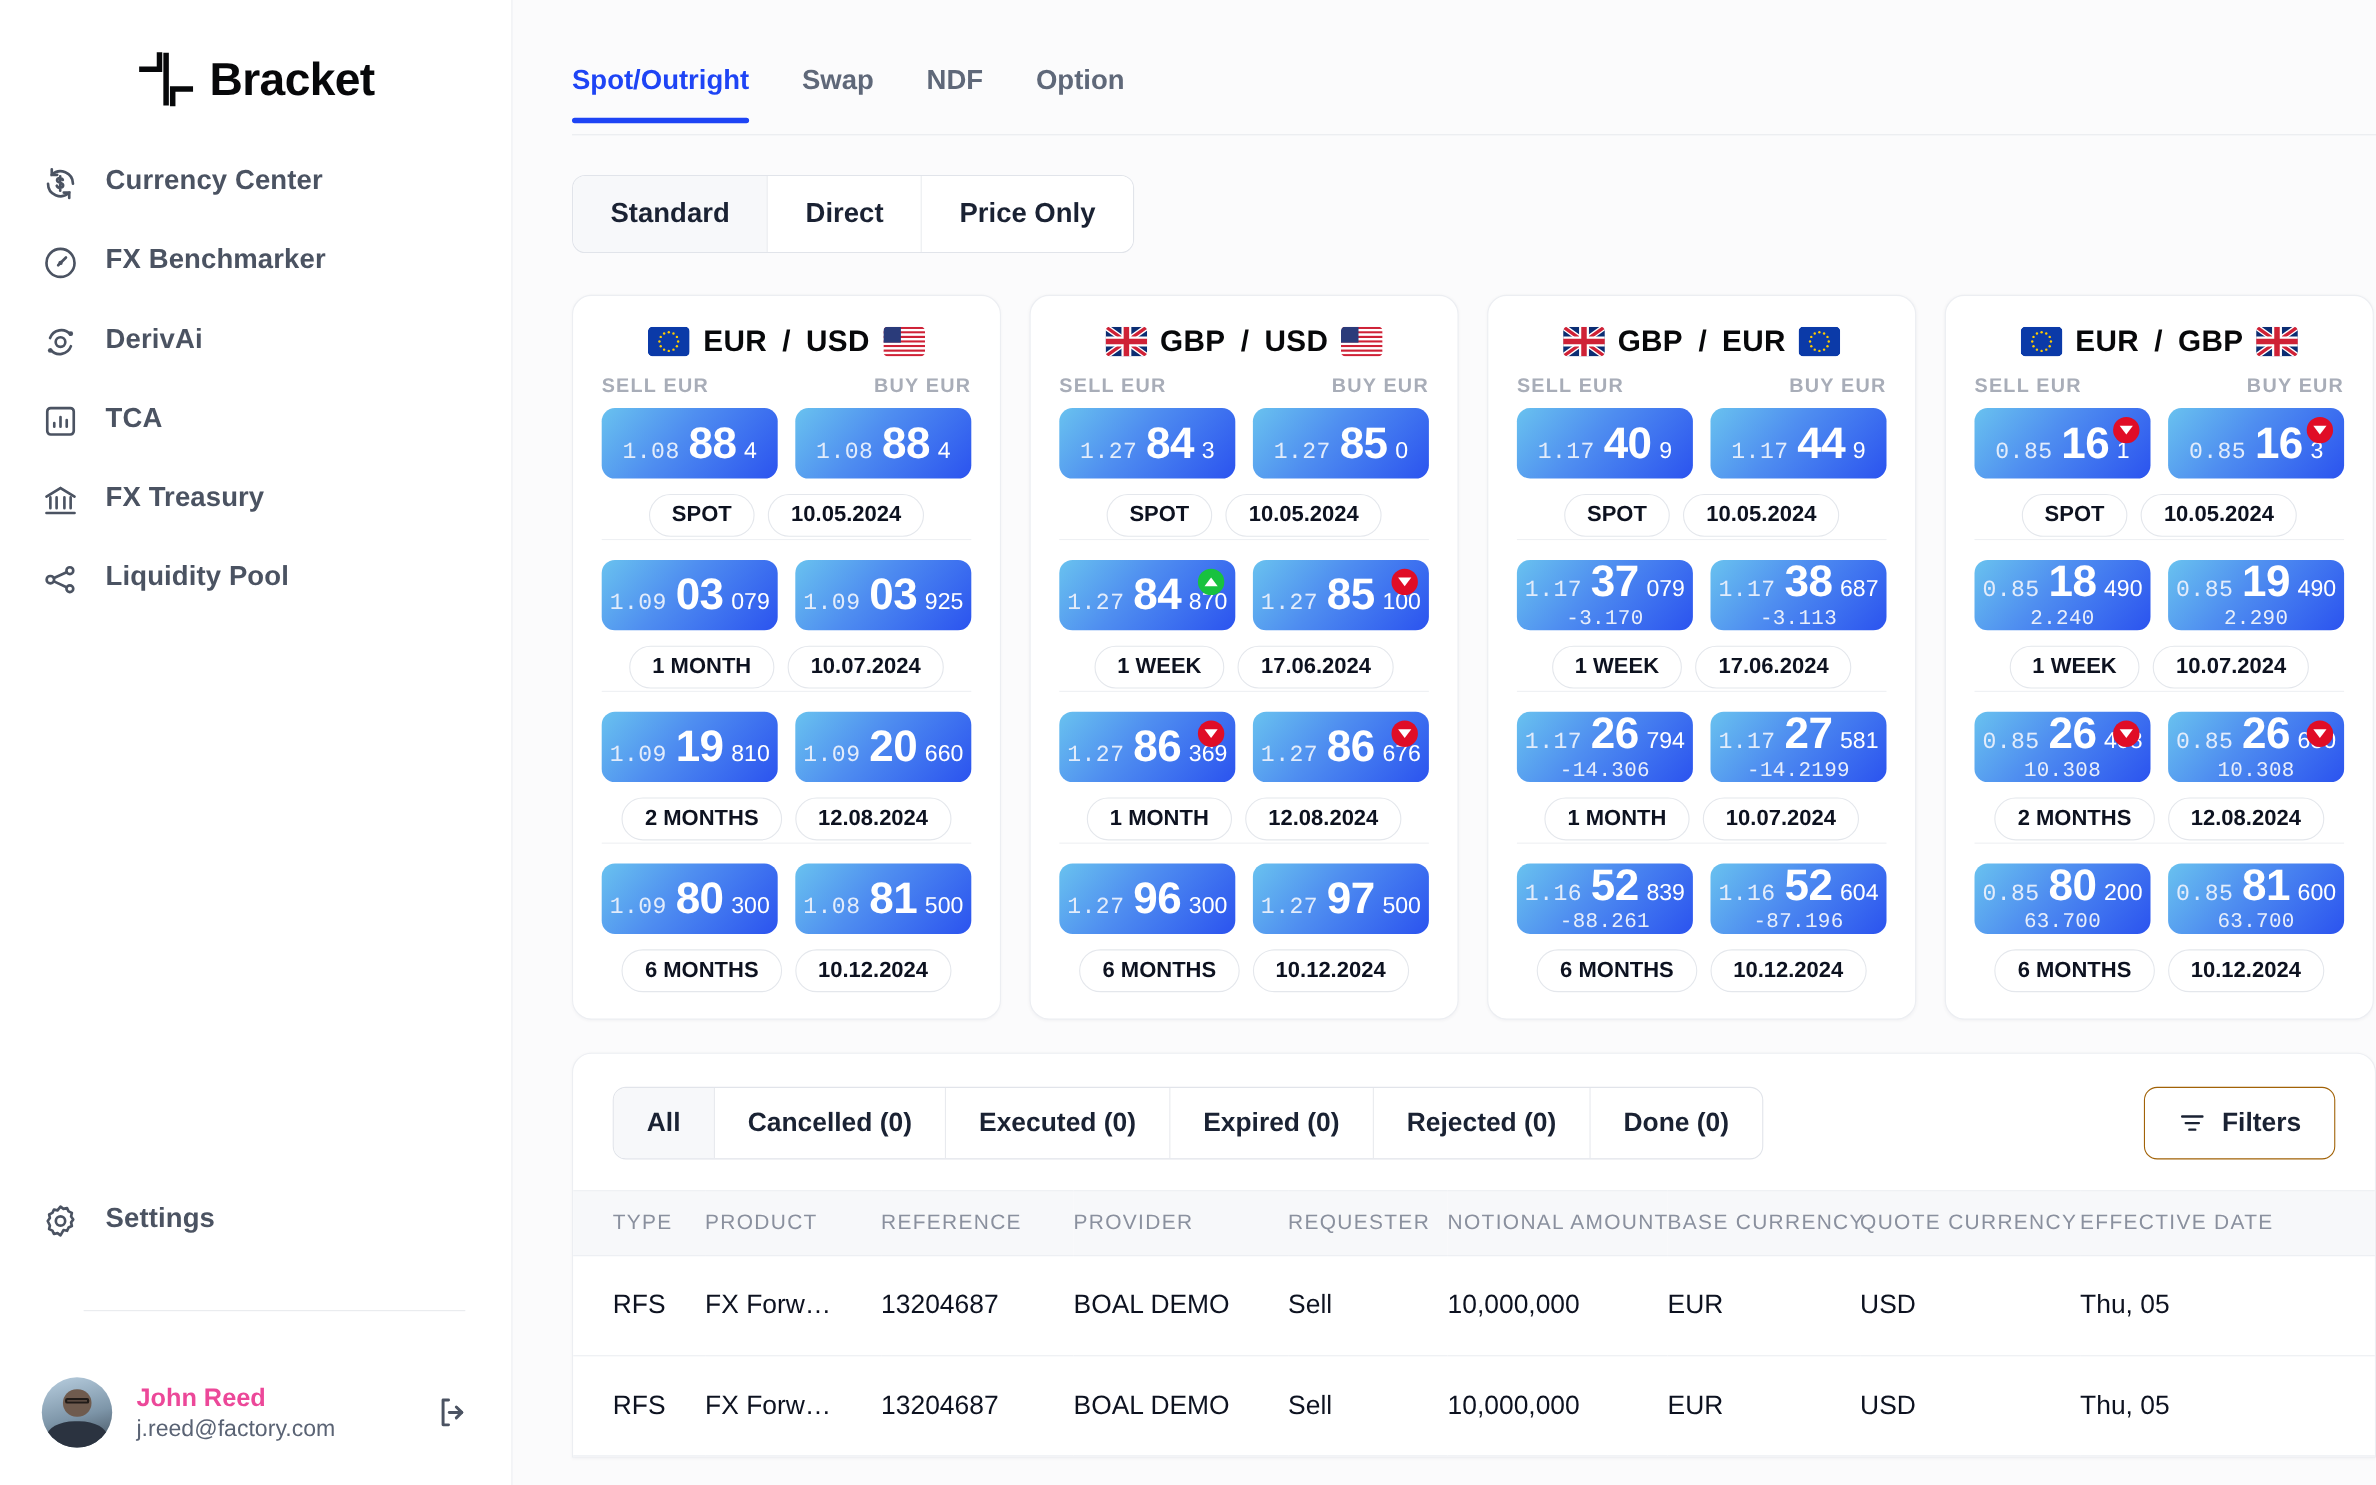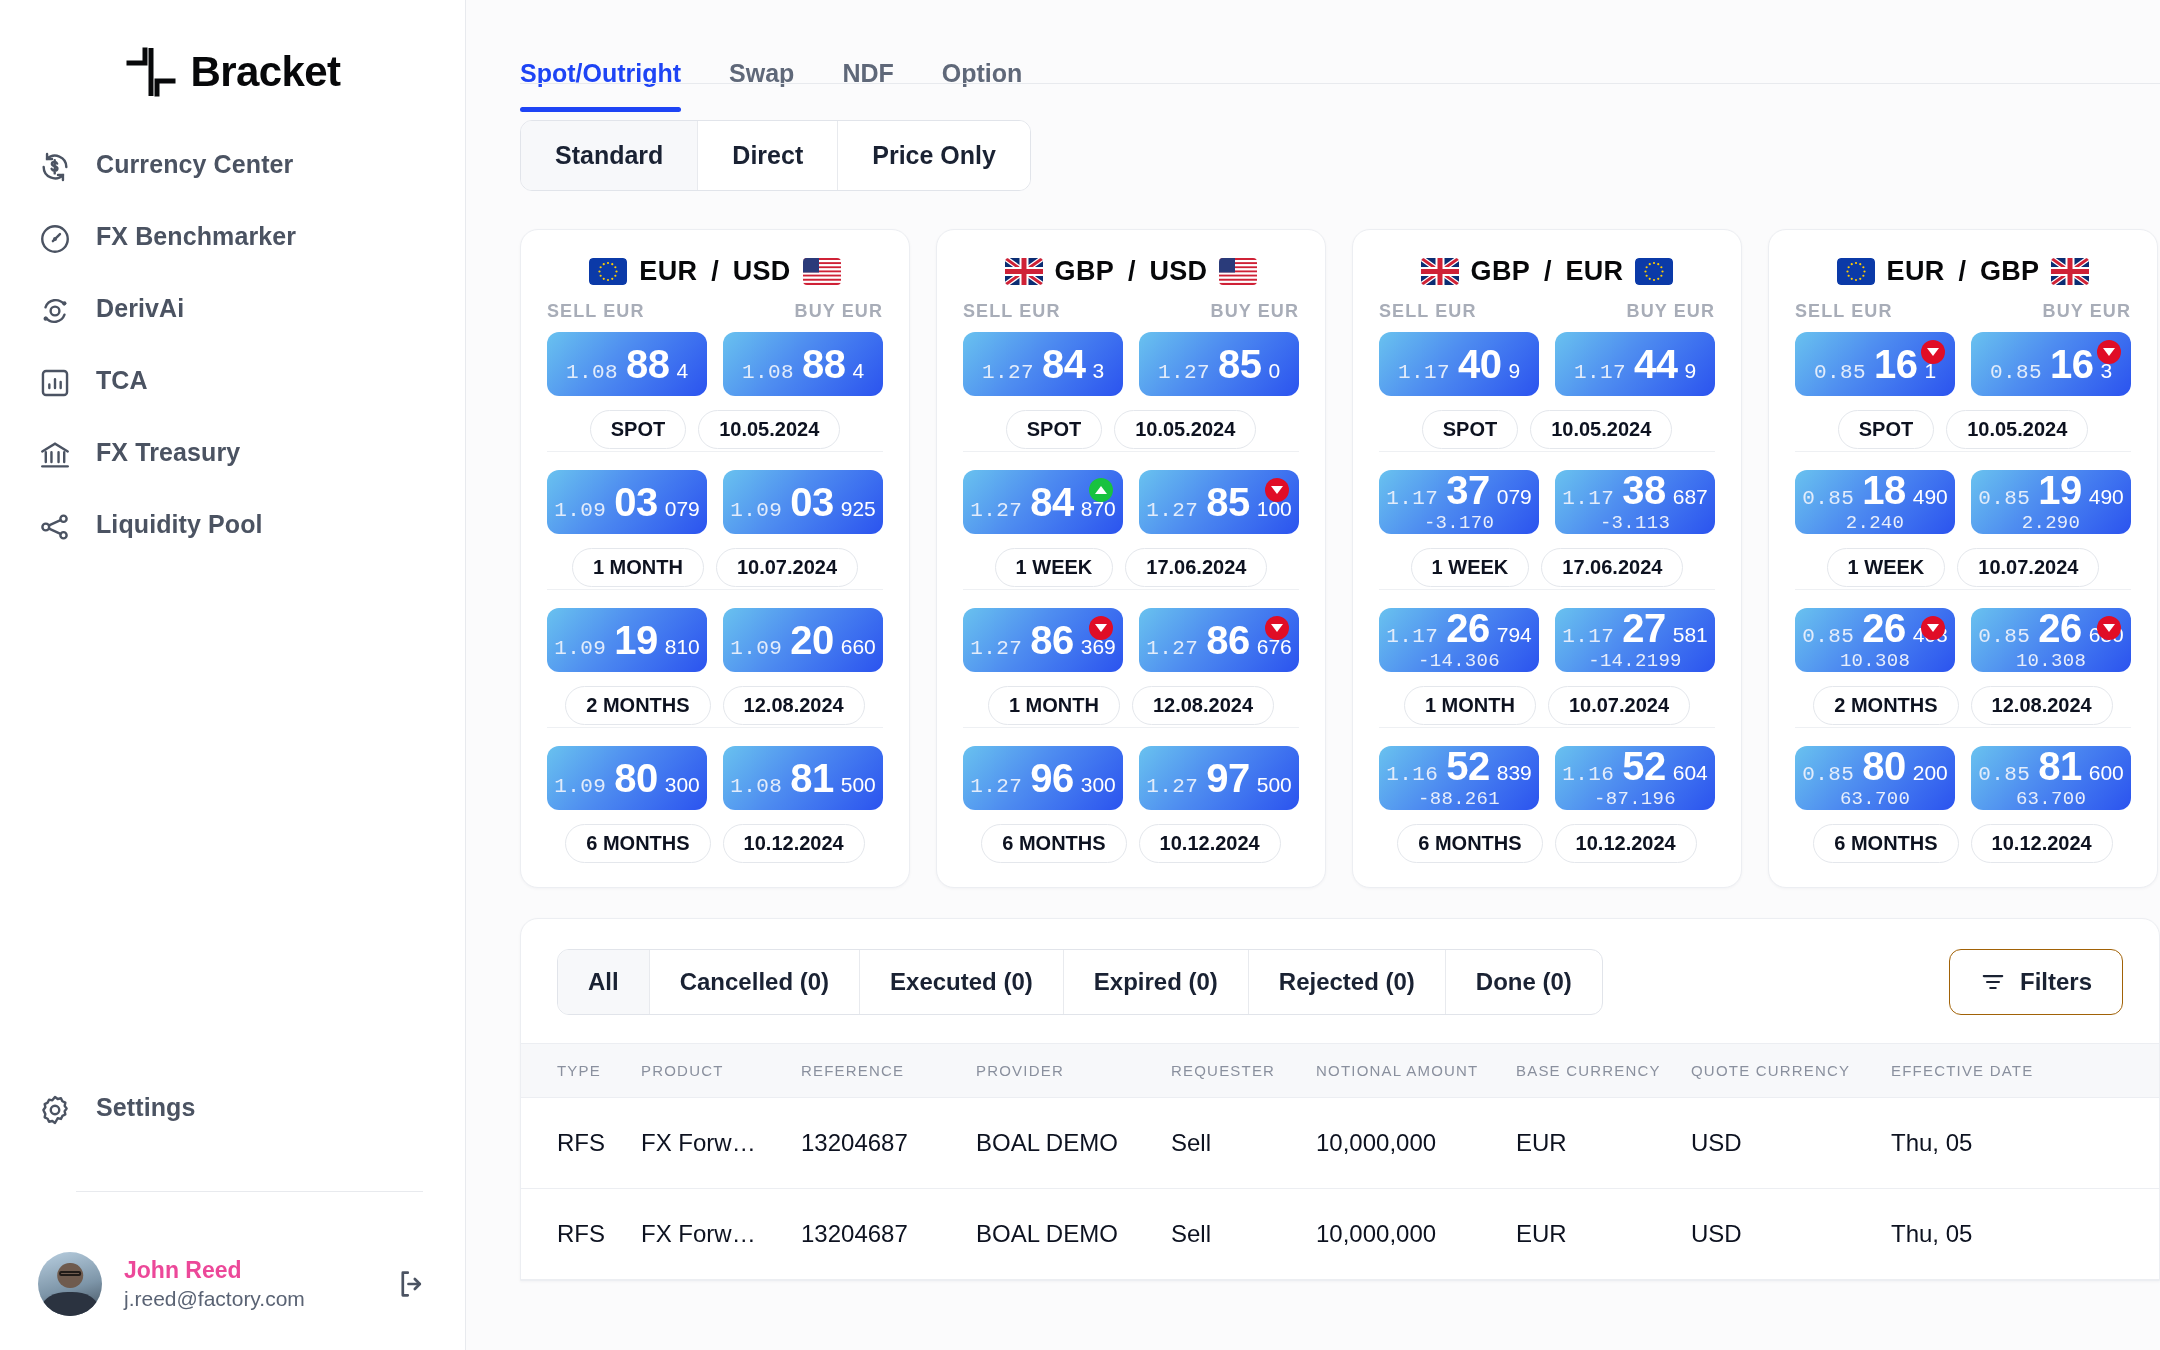--- a/index.html
+++ b/index.html
@@ -53,21 +53,21 @@
   .avatar .glasses { position: absolute; left: 50%; top: 30%; transform: translateX(-50%);
     width: 34%; height: 8%; border: 2px solid #201b18; border-radius: 2px; }
   .pinfo { flex: 1; min-width: 0; }
   .pname { font-size: 23px; font-weight: 700; color: #ec4899; line-height: 1.25; }
   .pmail { font-size: 21px; color: #5a6374; line-height: 1.3; }
   .logout { width: 34px; height: 34px; flex: 0 0 34px; cursor: pointer; }
 
   
   .main { flex: 1; min-width: 0; height: 1350px; background: #fbfbfc; position: relative; overflow: hidden; }
 
-  .tabbar { position: relative; padding: 0 0 0 54px; height: 84px; }
+  .tabbar { position: relative; padding: 0 0 0 54px; height: 123px; }
   .tabs { display: flex; align-items: flex-end; gap: 0; height: 112px; }
   .tab {
     font-size: 25px; font-weight: 600; color: #5f6879;
     padding: 0 24px 24px 24px; cursor: pointer; position: relative; white-space: nowrap;
   }
   .tab:first-child { padding-left: 0; }
   .tab.active { color: #1e44f5; font-weight: 700; }
   .tab.active::after {
     content: ""; position: absolute; left: 0; right: 24px; bottom: 0;
     height: 5px; background: #1e44f5; border-radius: 3px;
@@ -160,21 +160,21 @@
     display: inline-flex; align-items: center; gap: 14px;
     border: 1px solid #a16207; border-radius: 12px; background: #fff;
     padding: 18px 30px; cursor: pointer;
     font-size: 24px; font-weight: 600; color: #1a2233;
   }
   .filter-ico { width: 26px; height: 26px; flex: 0 0 26px; }
 
   table.grid { width: 100%; border-collapse: collapse; table-layout: fixed; }
   table.grid thead th {
     background: #f7f8fa; text-align: left;
-    font-size: 15px; font-weight: 500; color: #8a909e; letter-spacing: 1.2px;
+    font-size: 19px; font-weight: 500; color: #8a909e; letter-spacing: 1.2px;
     padding: 18px 0 18px 0; border-top: 1px solid #eceef2; border-bottom: 1px solid #eceef2;
     white-space: nowrap;
   }
   table.grid thead th:first-child { padding-left: 36px; }
   table.grid tbody td {
     font-size: 24px; color: #0d1220; padding: 31px 0; border-bottom: 1px solid #eceef2;
     white-space: nowrap; overflow: hidden; text-overflow: ellipsis;
   }
   table.grid tbody td:first-child { padding-left: 36px; }
   .c-type { width: 120px; } .c-prod { width: 160px; } .c-ref { width: 175px; }

